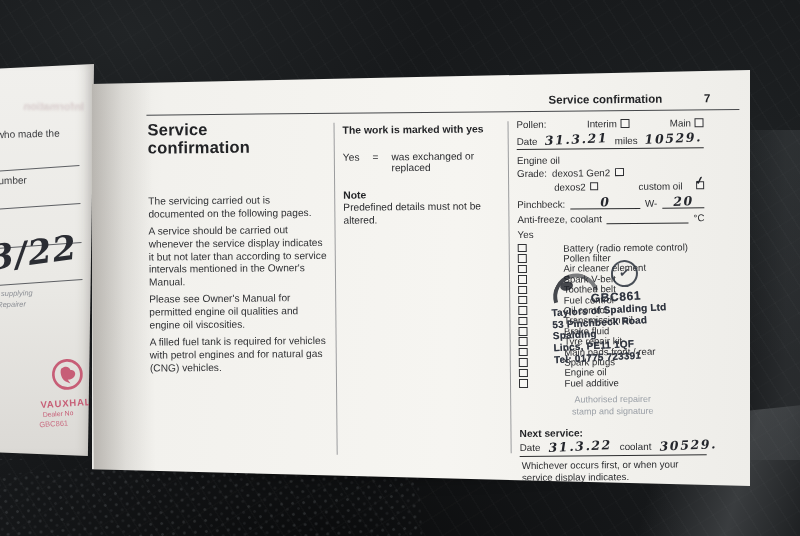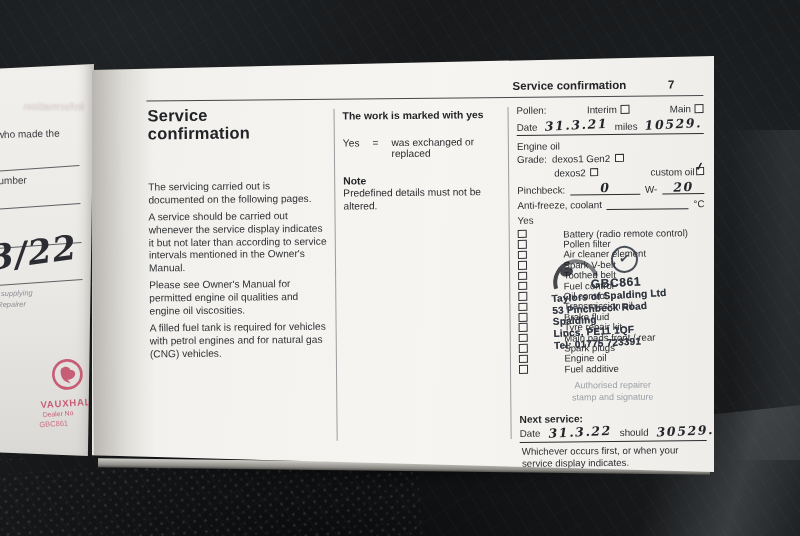--- a/index.html
+++ b/index.html
@@ -46,23 +46,23 @@
   .lp-number{position:absolute;top:110px;left:3px;font-size:10px;}
   .lp-hw{position:absolute;top:168px;left:-2px;font-family:"DejaVu Serif",serif;font-style:italic;
     font-weight:600;font-size:34px;color:#2b2d33;transform:rotate(-6deg);letter-spacing:1px;}
   .lp-supplier{position:absolute;top:224px;left:4px;font-size:7.5px;color:#8d9096;line-height:1.45;font-style:italic;}
   .lp-logo{position:absolute;top:294px;left:38px;width:70px;text-align:center;
     color:#c5536e;transform:rotate(-2deg);opacity:.92;}
   .lp-brand{font-size:9.5px;font-weight:700;letter-spacing:.8px;margin-top:2px;}
   .lp-dealer{font-size:6.8px;margin-top:1px;text-align:left;padding-left:8px;}
   .lp-dealercode{font-size:7.5px;margin-top:2px;text-align:left;padding-left:4px;opacity:.85;}
   
-  .page-right{position:absolute;left:92px;top:56px;width:622px;height:416px;z-index:3;
+  .page-right{position:absolute;left:92px;top:70px;width:622px;height:416px;z-index:3;
     background:linear-gradient(93deg,#e8e7e3 0%,#f2f1ed 11%,#f6f5f1 55%,#eeede9 100%);
-    clip-path:polygon(0 14px,100% 0,100% 100%,0 96%);}
+    clip-path:polygon(0 14px,100% 0,100% 100%,0 96%);padding-left:36px;}
   .pr-inner{position:absolute;inset:0;transform:rotate(-.55deg);color:#2c2d30;}
   .gutter{position:absolute;left:0;top:0;bottom:0;width:62px;pointer-events:none;
     background:linear-gradient(90deg, rgba(70,62,54,.30), rgba(70,62,54,.10) 52%, rgba(70,62,54,0));}
   .hdr-title{position:absolute;top:25px;left:0;right:86px;text-align:right;
     font-size:11.5px;font-weight:700;color:#232427;}
   .hdr-num{position:absolute;top:25px;right:38px;font-size:11.5px;font-weight:700;color:#232427;}
   .hdr-rule{position:absolute;top:42px;left:56px;right:9px;height:1.3px;background:#45474a;}
   .vdiv{position:absolute;top:52px;bottom:32px;width:1px;background:#9b9c9e;}
   .col1{position:absolute;left:57px;top:48px;width:180px;}
   .col1 h1{margin:0 0 38px 0;font-size:16.5px;line-height:1.12;letter-spacing:.2px;color:#222326;}
@@ -80,21 +80,21 @@
   .tick{position:absolute;left:-2px;top:-8px;font-size:11px;font-weight:700;color:#23252b;
     transform:rotate(-10deg);font-family:"DejaVu Serif",serif;}
   .hw{font-family:"DejaVu Serif",serif;font-style:italic;font-weight:700;font-size:12.5px;
     color:#24262c;letter-spacing:1.6px;display:inline-block;transform:rotate(-2deg);line-height:1;}
   .r-service{justify-content:space-between;margin-bottom:4px;}
   .pair{display:flex;align-items:center;gap:4px;}
   .r-date{border-bottom:1.1px solid #2b2c2e;padding-bottom:2px;margin-bottom:5px;gap:7px;}
   .r-engine{margin-bottom:2px;}
   .r-grade{gap:5px;margin-bottom:3px;align-items:center;}
   .r-grade2{padding-left:37px;margin-bottom:4px;align-items:center;}
-  .r-grade2 .right{margin-left:auto;display:flex;gap:1px;align-items:center;}
+  .r-grade2 .right{margin-left:auto;display:flex;gap:13px;align-items:center;}
   .blank{border-bottom:1.1px solid #2b2c2e;text-align:center;}
   .r-visc{gap:5px;margin-bottom:4px;}
   .r-visc .b1{flex:1;} .r-visc .b2{width:42px;}
   .r-anti{gap:5px;margin-bottom:4px;} .r-anti .b1{flex:1;}
   .r-yes{margin-bottom:3px;}
   .chk-row{display:flex;align-items:center;height:10.4px;font-size:9.6px;}
   .chk-row .cbox{margin-right:37px;}
   .auth{margin-top:7px;text-align:center;color:#9ba0a7;font-size:9px;line-height:1.3;}
   .nexth{font-weight:700;font-size:10.2px;margin-top:9px;color:#232427;}
   .r-next{border-bottom:1.1px solid #2b2c2e;padding-bottom:3px;margin-top:2px;margin-bottom:3px;gap:8px;}
@@ -289,21 +289,21 @@
             </div>
         </div>
         <div class="auth">
           <div>Authorised repairer</div>
           <div>stamp and signature</div>
         </div>
         <div class="nexth">Next service:</div>
         <div class="frow r-next">
           <span>Date</span>
           <span class="hw">31.3.22</span>
-          <span>should</span>
+          <span>coolant</span>
           <span class="hw">30529.</span>
         </div>
         <div class="nextnote">Whichever occurs first, or when your service display indicates.</div>
       </div>
 
       <div class="smudge-arc"></div>
       <div class="smudge-blob"></div>
       <div class="stamp-tick">✓</div>
       <div class="stamp">
         <div class="code">GBC861</div>

